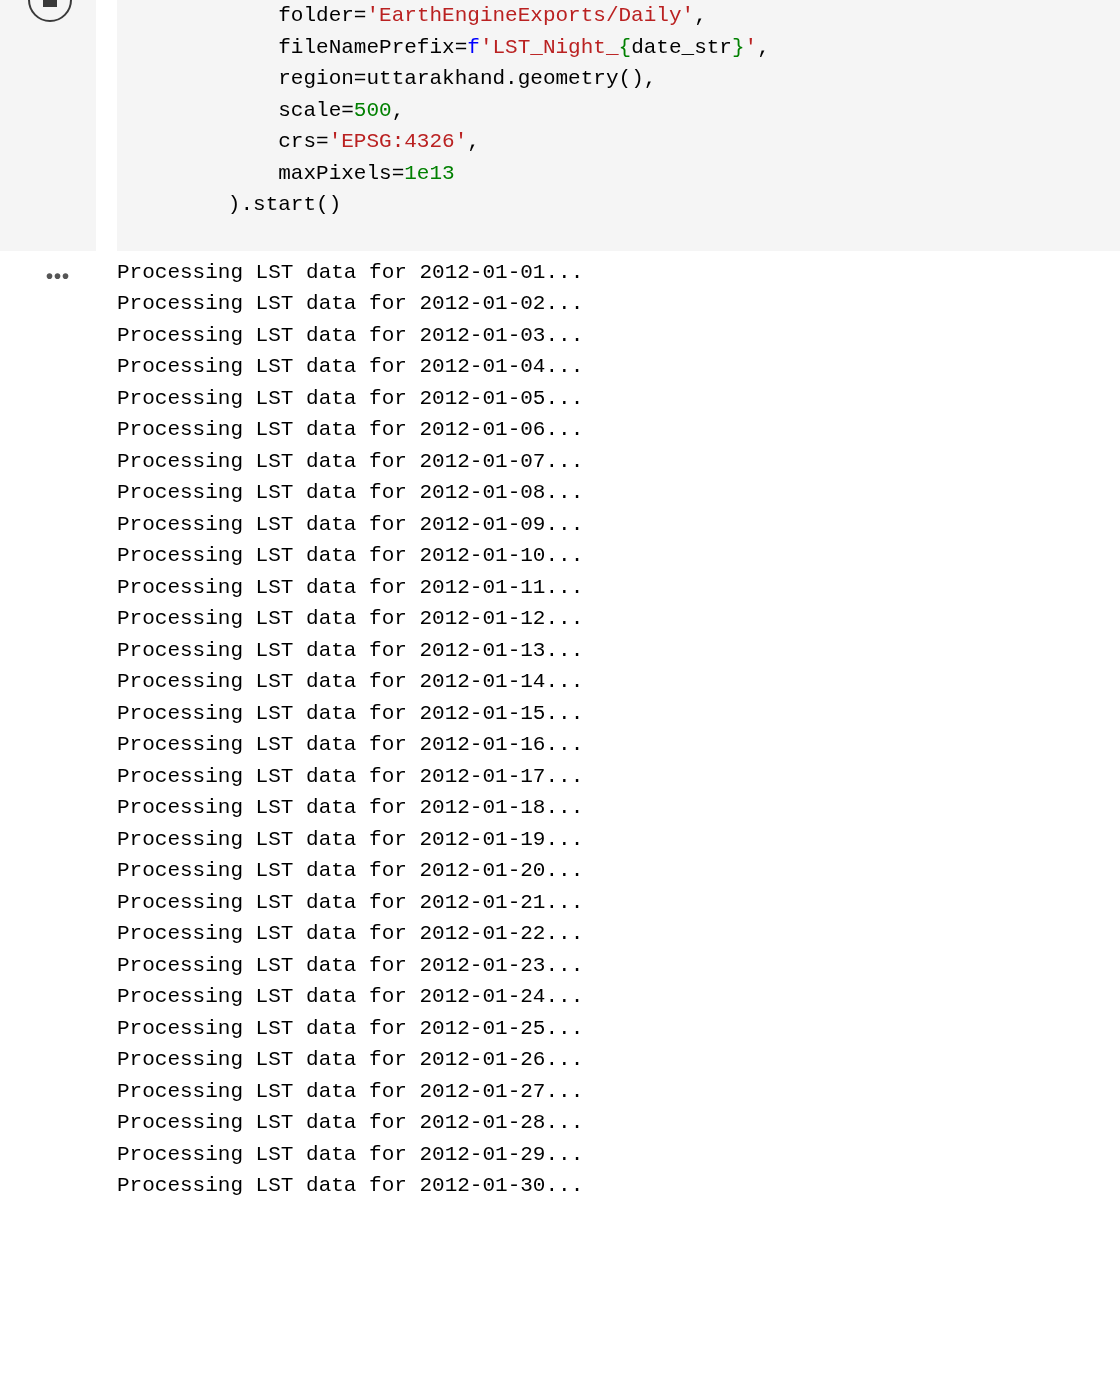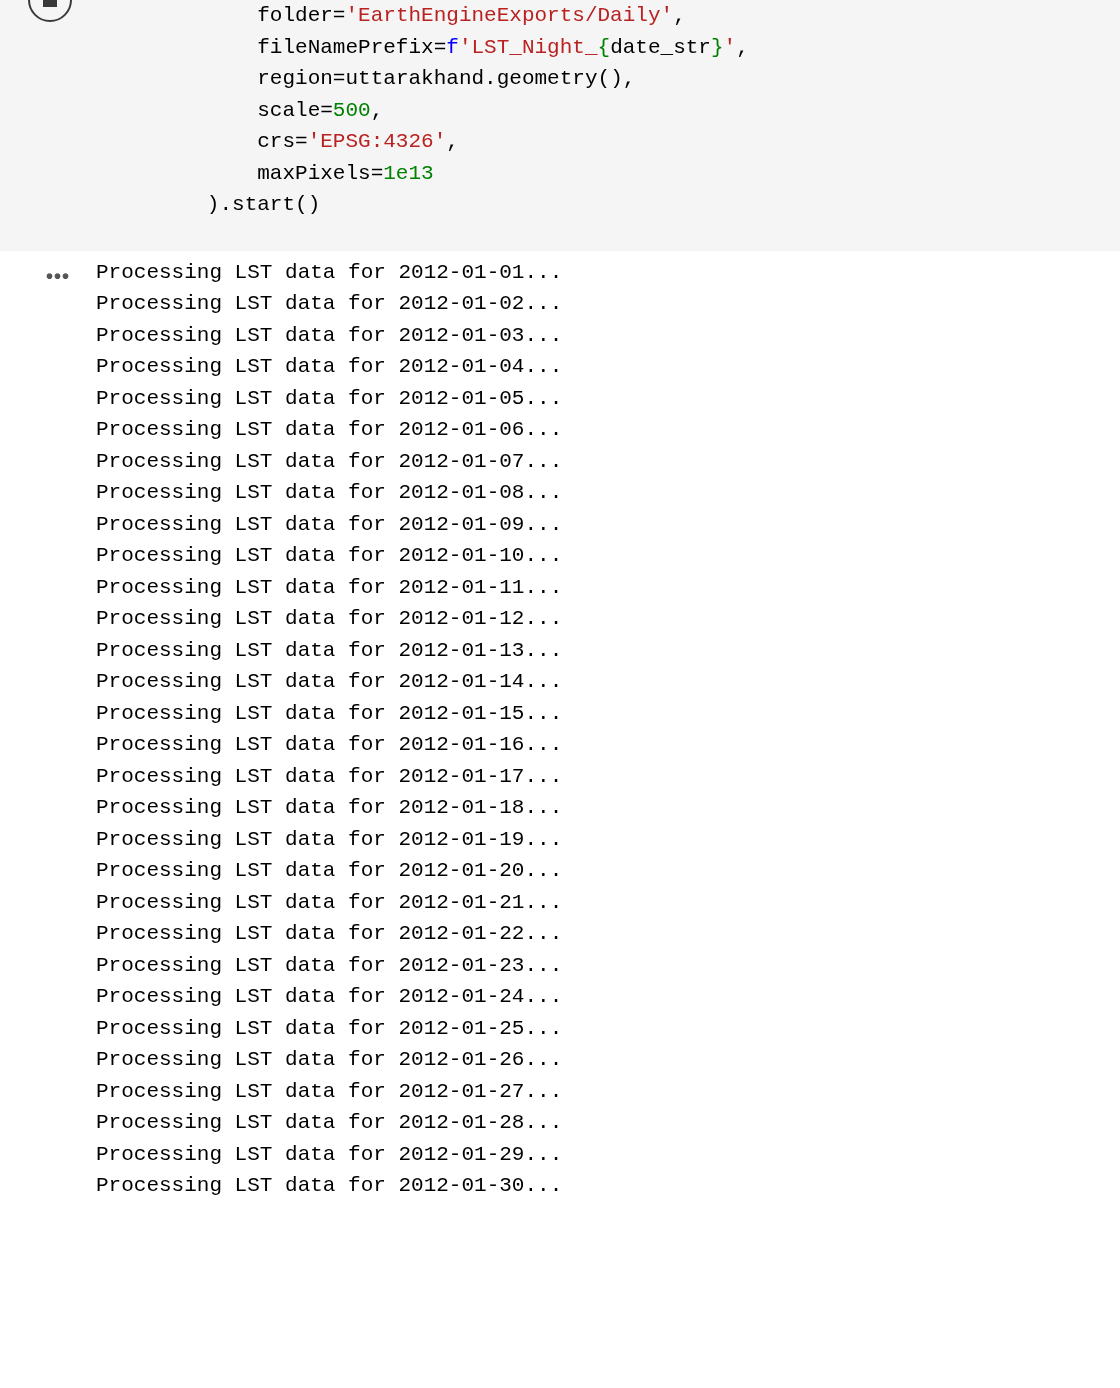--- a/index.html
+++ b/index.html
@@ -10,20 +10,21 @@
     font-size: 21px;
     line-height: 1.5;
     color: #000000;
   }
   .notebook {
     width: 1120px;
   }
   .cell {
     display: flex;
     align-items: stretch;
+    gap: 21px;
   }
   .gutter {
     width: 96px;
     flex: 0 0 96px;
     position: relative;
   }
   .code-gutter {
     background: #f5f5f5;
   }
   .stop-btn {

